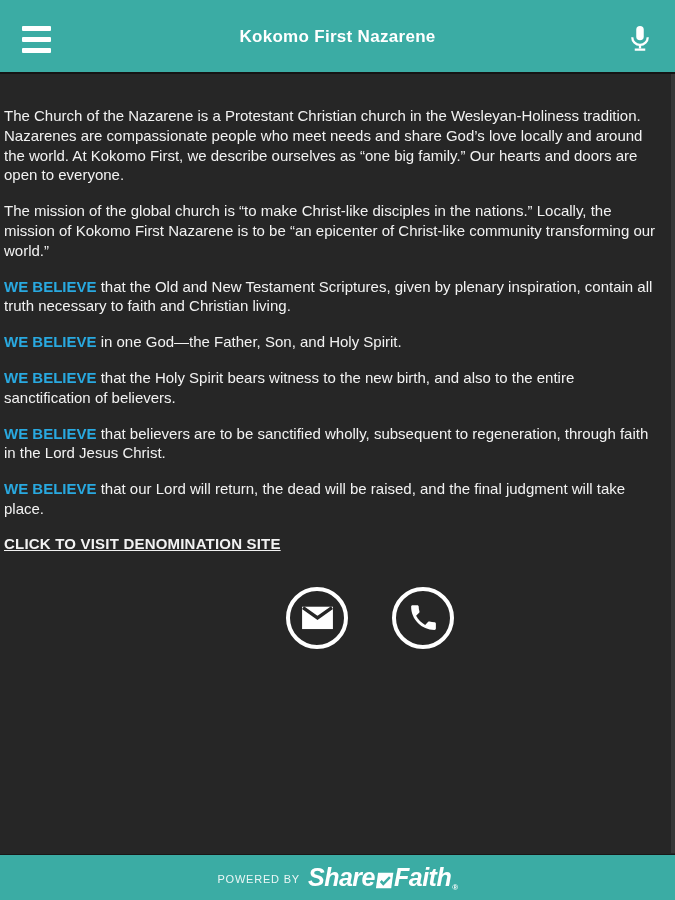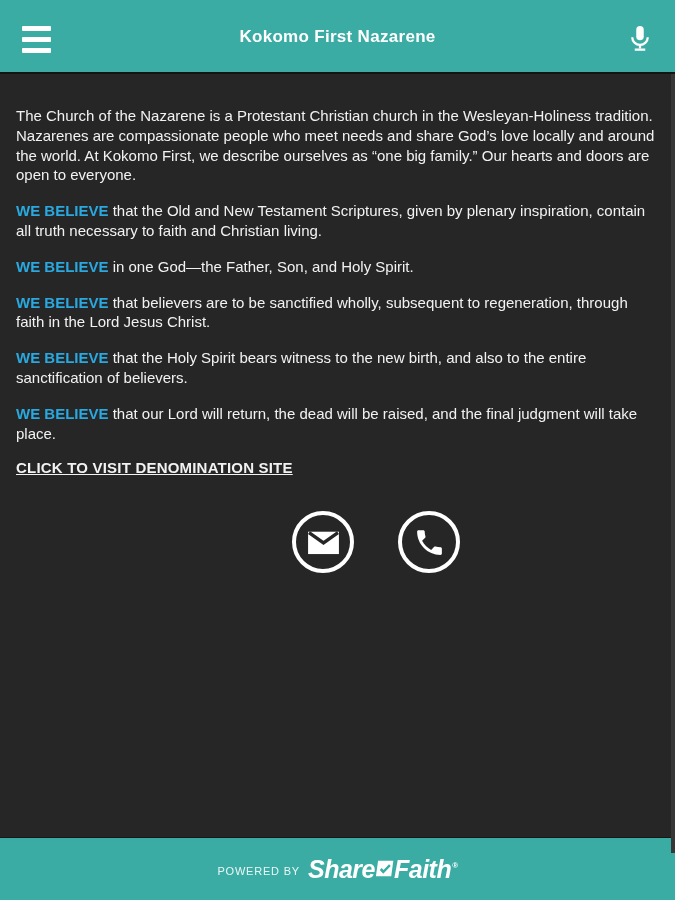--- a/index.html
+++ b/index.html
@@ -64,21 +64,21 @@
     cursor: pointer;
   }
 
   
   .content {
     position: absolute;
     top: 72px;
     left: 0; right: 0;
     bottom: 45px;
     background: #262626;
-    padding: 34px 15px 0 16px;
+    padding: 34px 15px 0 4px;
     overflow: hidden;
   }
   .content p {
     color: #f2f2f2;
     font-size: 15px;
     line-height: 1.32;
     margin-bottom: 16px;
   }
   .believe {
     color: #29A9E0;
@@ -126,37 +126,37 @@
     width: 4px;
     height: 779px;
     background: #373737;
     z-index: 4;
   }
 
   
   .footer {
     position: absolute;
     left: 0; right: 0; bottom: 0;
-    height: 62px;
+    height: 45px;
     background: #3BACA4;
     display: flex;
     align-items: center;
     justify-content: center;
     box-shadow: 0 -1px 0 rgba(0,0,0,0.35);
   }
   .powered-by {
     color: rgba(255,255,255,0.9);
     font-size: 11px;
     letter-spacing: 0.8px;
     margin-right: 8px;
     margin-top: 3px;
   }
   .brand {
     display: flex;
-    align-items: center;
+    align-items: flex-end;
     color: #fff;
     font-weight: bold;
     font-style: italic;
     font-size: 25px;
     letter-spacing: -0.5px;
   }
   .brand-mark {
     margin: 0 -1px;
     display: inline-flex;
     transform: skewX(-8deg) translateY(-1px);
@@ -187,25 +187,26 @@
         <path d="M5.8 10.5 a6.2 6.2 0 0 0 12.4 0" fill="none" stroke="#fff" stroke-width="1.8"></path>
         <line x1="12" y1="16.8" x2="12" y2="19.6" stroke="#fff" stroke-width="1.8"></line>
         <line x1="7.8" y1="20.5" x2="16.2" y2="20.5" stroke="#fff" stroke-width="1.8"></line>
       </svg>
     </div>
   </div>
 
   <div class="content">
 
     <p>The Church of the Nazarene is a Protestant Christian church in the Wesleyan-Holiness tradition. Nazarenes are compassionate people who meet needs and share God’s love locally and around the world. At Kokomo First, we describe ourselves as “one big family.” Our hearts and doors are open to everyone.</p>
+    <p>The mission of the global church is “to make Christ-like disciples in the nations.” Locally, the mission of Kokomo First Nazarene is to be “an epicenter of Christ-like community transforming our world.”</p>
 
     <p><span class="believe">WE BELIEVE</span><span> that the Old and New Testament Scriptures, given by plenary inspiration, contain all truth necessary to faith and Christian living.</span></p>
     <p><span class="believe">WE BELIEVE</span><span> in one God—the Father, Son, and Holy Spirit.</span></p>
+    <p><span class="believe">WE BELIEVE</span><span> that the Holy Spirit bears witness to the new birth, and also to the entire sanctification of believers.</span></p>
     <p><span class="believe">WE BELIEVE</span><span> that believers are to be sanctified wholly, subsequent to regeneration, through faith in the Lord Jesus Christ.</span></p>
-    <p><span class="believe">WE BELIEVE</span><span> that the Holy Spirit bears witness to the new birth, and also to the entire sanctification of believers.</span></p>
     <p class="belief-last"><span class="believe">WE BELIEVE</span><span> that our Lord will return, the dead will be raised, and the final judgment will take place.</span></p>
 
     <div class="site-link-wrap">
       <a class="site-link">CLICK TO VISIT DENOMINATION SITE</a>
     </div>
 
     <div class="contact-row">
       <div class="contact-circle">
         <span style="display:flex">
           <svg viewBox="0 0 24 24" width="37" height="37" aria-hidden="true">

